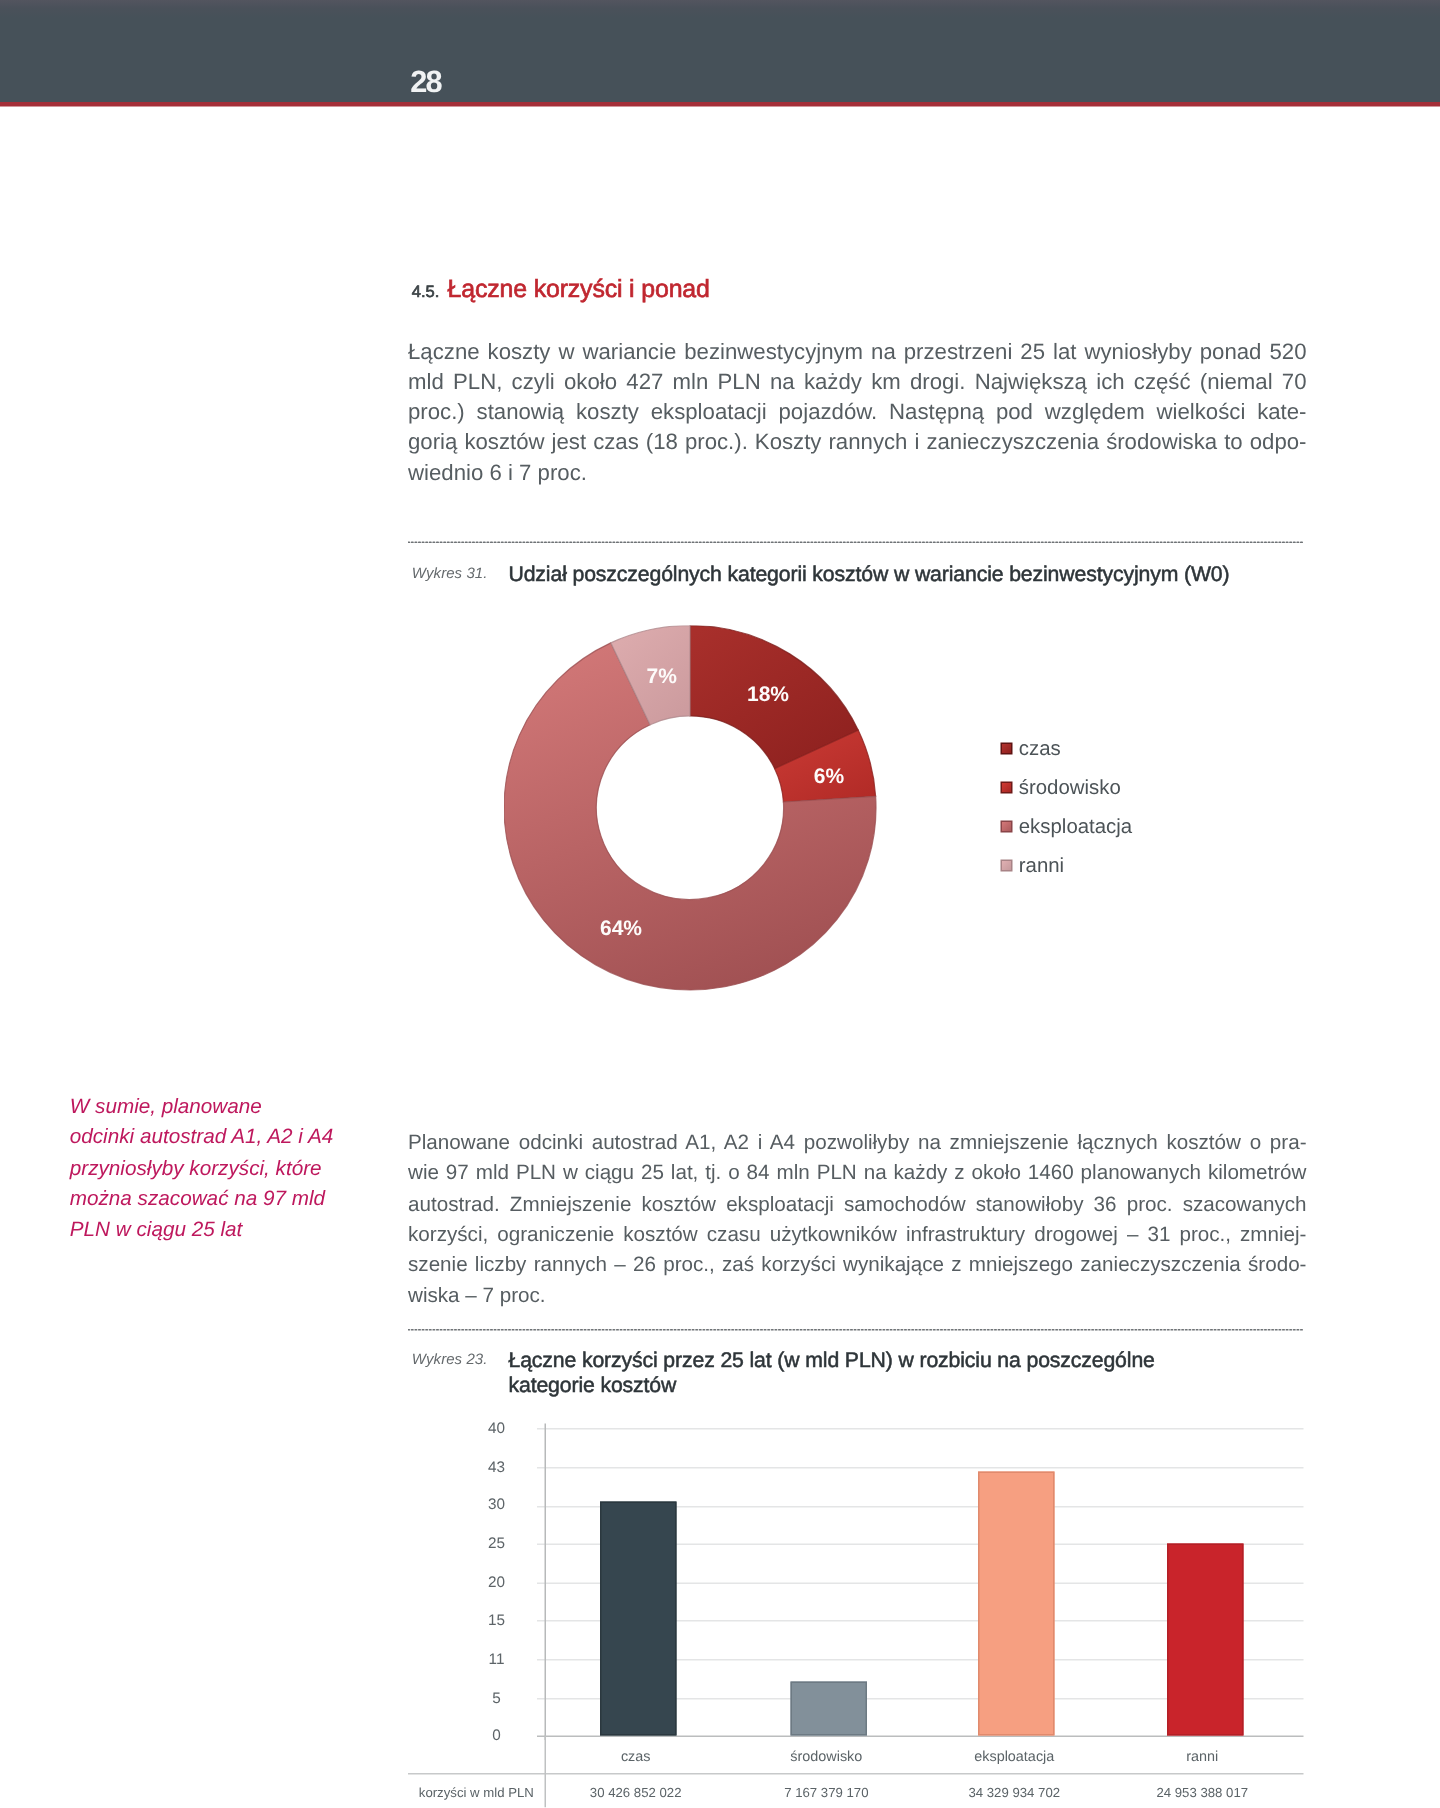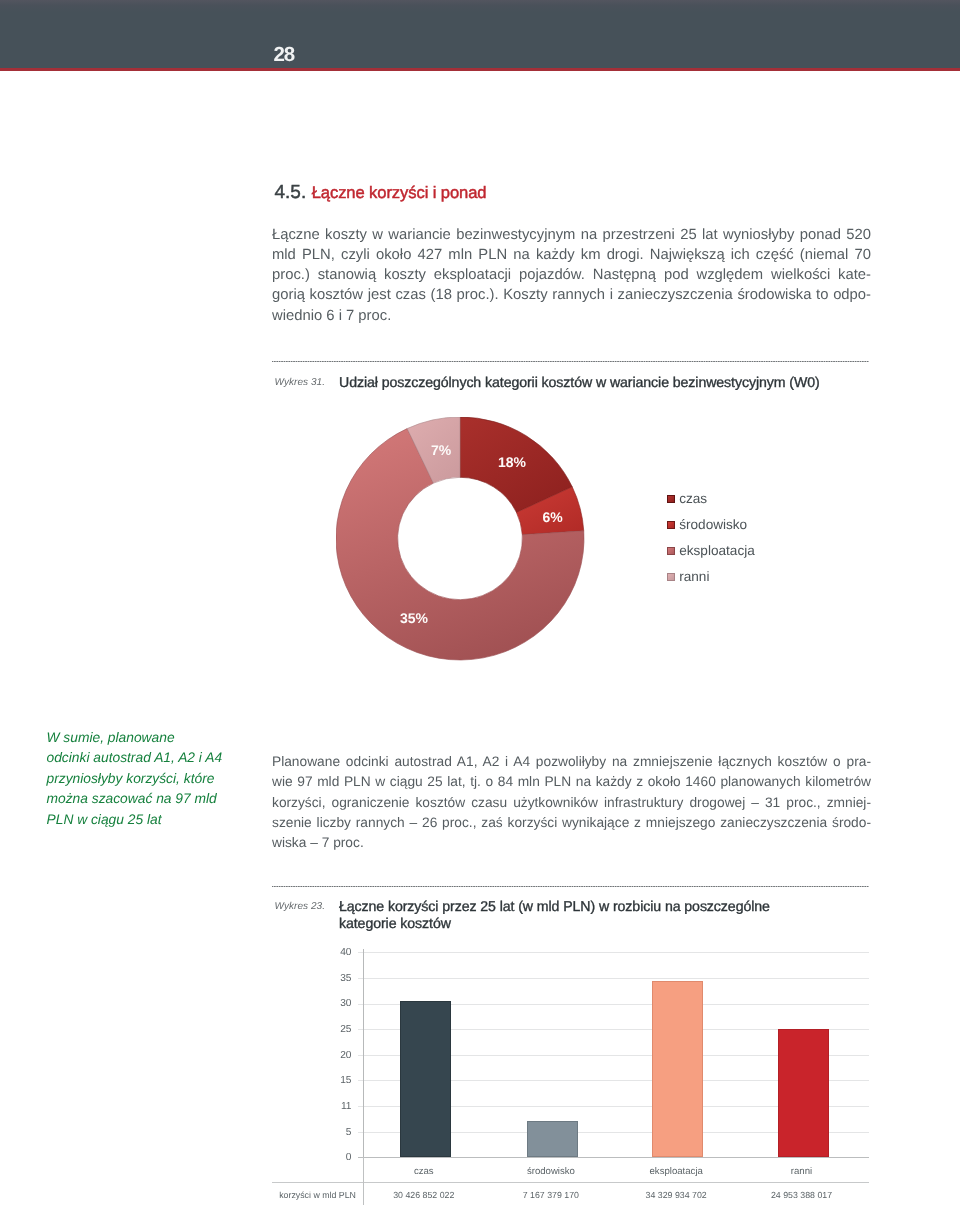--- a/index.html
+++ b/index.html
@@ -11,34 +11,34 @@
 
   
   .hdr{position:absolute;left:0;top:0;width:960px;height:68px;
        background:linear-gradient(180deg,#53555f 0%,#4a515a 8%,#465159 18%,#465159 100%);}
   .hdr-rule{position:absolute;left:0;top:67.5px;width:960px;height:3.7px;background:#a42f38;}
   .pageno{position:absolute;left:273.5px;top:45px;font-size:20.5px;color:#f0f2f3;
           line-height:20.5px;letter-spacing:-1.2px;font-weight:700;}
 
   
   .sec-head{position:absolute;left:274.5px;top:184.8px;white-space:nowrap;line-height:15px;}
-  .sec-num{font-size:19px;font-weight:400;color:#3b4245;margin-top:48px;-webkit-text-stroke:0.45px #3b4245;}
+  .sec-num{font-size:11px;font-weight:400;color:#3b4245;margin-top:48px;-webkit-text-stroke:0.45px #3b4245;}
   .sec-title{font-size:16.6px;font-weight:400;color:#c02730;margin-left:5.5px;
              -webkit-text-stroke:0.45px #c02730;letter-spacing:-0.1px;}
 
   
   .just{position:absolute;width:599px;color:#565d61;}
   .just .ln{display:block;text-align:justify;text-align-last:justify;white-space:pre;
             font-size:14.8px;line-height:20.3px;}
   .just .ln.last{text-align-last:left;}
   .body1{left:272px;top:224.5px;}
   .body2{left:272px;top:752px;}
   .body2 .ln{font-size:13.75px;line-height:20.35px;}
 
-  .mnote{position:absolute;left:46.5px;top:728px;width:215px;color:#15803d;font-style:italic;}
+  .mnote{position:absolute;left:46.5px;top:728px;width:215px;color:#be185d;font-style:italic;}
   .mnote .ln{display:block;font-size:13.8px;line-height:20.4px;white-space:pre;}
 
   
   .dotrule{position:absolute;left:272px;width:597px;height:3px;overflow:hidden;}
   .dotrule svg{display:block;}
   .fig{position:absolute;left:272px;}
   .fig-lbl{position:absolute;left:2.5px;top:3.5px;font-size:10.0px;font-style:italic;color:#656a6d;
            white-space:nowrap;line-height:11px;letter-spacing:.05px;}
   .fig-ttl{position:absolute;left:67px;top:0;width:500px;font-size:14.15px;font-weight:400;
            color:#2e3539;line-height:17.9px;letter-spacing:-0.08px;
@@ -53,21 +53,21 @@
   .lg-row{position:relative;height:26.2px;white-space:nowrap;}
   .lg-sw{position:absolute;left:0;top:0;width:8px;height:8px;box-sizing:border-box;}
   .lg-tx{position:absolute;left:12.4px;top:-5px;font-size:13.6px;color:#4c5357;
          line-height:18px;white-space:nowrap;}
 
   
   .barchart{position:absolute;left:0;top:0;width:960px;height:1205px;}
   .gl{position:absolute;left:358px;width:511px;height:1px;background:#e4e5e6;}
   .gl.zero{background:#bbbdbe;}
   .yaxis{position:absolute;left:362.5px;top:949px;width:1px;height:211px;background:#b7b9ba;}
-  .ytick{position:absolute;left:310.5px;width:41px;text-align:right;font-size:10.2px;color:#5d6468;
+  .ytick{position:absolute;left:310.5px;width:41px;text-align:center;font-size:10.2px;color:#5d6468;
          line-height:12px;}
   .bar{position:absolute;box-sizing:border-box;}
 
   
   .tbl{position:absolute;left:0;top:0;width:960px;height:1205px;}
   .cat{position:absolute;top:1165.8px;width:126px;text-align:center;font-size:9.6px;color:#5b6367;
        line-height:12px;}
   .tbl-rule{position:absolute;left:272px;top:1182px;width:596.5px;height:1px;background:#c7c9ca;}
   .tbl-vrule{position:absolute;left:362.5px;top:1157px;width:1px;height:48px;background:#bfc1c2;}
   .rowlbl{position:absolute;left:279.2px;top:1189.3px;width:80px;text-align:left;font-size:8.8px;
@@ -94,20 +94,21 @@
 <div class="mnote">
   <span class="ln">W sumie, planowane</span>
   <span class="ln">odcinki autostrad A1, A2 i A4</span>
   <span class="ln">przyniosłyby korzyści, które</span>
   <span class="ln">można szacować na 97 mld</span>
   <span class="ln">PLN w ciągu 25 lat</span>
 </div>
 <div class="just body2">
   <span class="ln">Planowane odcinki autostrad A1, A2 i A4 pozwoliłyby na zmniejszenie łącznych kosztów o pra-</span>
   <span class="ln">wie 97 mld PLN w ciągu 25 lat, tj. o 84 mln PLN na każdy z około 1460 planowanych kilometrów</span>
+  <span class="ln">autostrad. Zmniejszenie kosztów eksploatacji samochodów stanowiłoby 36 proc. szacowanych</span>
   <span class="ln">korzyści, ograniczenie kosztów czasu użytkowników infrastruktury drogowej – 31 proc., zmniej-</span>
   <span class="ln">szenie liczby rannych – 26 proc., zaś korzyści wynikające z mniejszego zanieczyszczenia środo-</span>
   <span class="ln last">wiska – 7 proc.</span>
 </div>
 
 <div class="dotrule" style="top:360px">
       <svg width="597" height="3" viewBox="0 0 597 3">
         <line x1="0" y1="1.5" x2="597" y2="1.5" stroke="#6f7376" stroke-width="1.15" stroke-dasharray="0.9 1.5" stroke-linecap="round"></line>
       </svg>
     </div>
@@ -136,21 +137,21 @@
           </linearGradient>
         </defs>
         <path d="M 124.00 0.00 A 124.0 121.5 0 0 1 236.20 69.77 L 180.46 95.44 A 62.4 61.2 0 0 0 124.00 60.30 Z" fill="url(#pg0)" stroke="#7d1f1d" stroke-width="0.8" stroke-opacity="0.8"></path>
         <path d="M 236.20 69.77 A 124.0 121.5 0 0 1 247.76 113.87 L 186.28 117.66 A 62.4 61.2 0 0 0 180.46 95.44 Z" fill="url(#pg1)" stroke="#8e2320" stroke-width="0.8" stroke-opacity="0.8"></path>
         <path d="M 247.76 113.87 A 124.0 121.5 0 1 1 71.20 11.56 L 97.43 66.12 A 62.4 61.2 0 1 0 186.28 117.66 Z" fill="url(#pg2)" stroke="#9c5053" stroke-width="0.8" stroke-opacity="0.8"></path>
         <path d="M 71.20 11.56 A 124.0 121.5 0 0 1 124.00 0.00 L 124.00 60.30 A 62.4 61.2 0 0 0 97.43 66.12 Z" fill="url(#pg3)" stroke="#b08b8e" stroke-width="0.8" stroke-opacity="0.8"></path>
       </svg>
 </div>
 <div class="pielab" style="left:472.0px;top:453.2px">18%</div>
 <div class="pielab" style="left:512.6px;top:507.6px">6%</div>
-<div class="pielab" style="left:374.0px;top:608.8px">35%</div>
+<div class="pielab" style="left:374.0px;top:608.8px">64%</div>
 <div class="pielab" style="left:401.2px;top:441.3px">7%</div>
 <div class="legend">
   <div class="lg-row">
         <span class="lg-sw" style="background:linear-gradient(135deg,#b3332f,#8f1f1d);border:0.8px solid #5f1312"></span>
         <span class="lg-tx">czas</span>
       </div>
   <div class="lg-row">
         <span class="lg-sw" style="background:linear-gradient(135deg,#d03b34,#a62523);border:0.8px solid #6e1a18"></span>
         <span class="lg-tx">środowisko</span>
       </div>
@@ -182,21 +183,21 @@
   <div class="ytick" style="top:1100.8px">11</div>
   <div class="gl" style="top:1080.4px"></div>
   <div class="ytick" style="top:1075.2px">15</div>
   <div class="gl" style="top:1054.8px"></div>
   <div class="ytick" style="top:1049.6px">20</div>
   <div class="gl" style="top:1029.2px"></div>
   <div class="ytick" style="top:1024.0px">25</div>
   <div class="gl" style="top:1003.5px"></div>
   <div class="ytick" style="top:998.3px">30</div>
   <div class="gl" style="top:977.9px"></div>
-  <div class="ytick" style="top:972.7px">35</div>
+  <div class="ytick" style="top:972.7px">43</div>
   <div class="gl" style="top:952.3px"></div>
   <div class="ytick" style="top:947.1px">40</div>
   <div class="yaxis"></div>
   <div class="bar" style="left:399.9px;top:1001.3px;width:51.0px;height:156.0px;background:#36464f;border:0.6px solid #2b383f"></div>
   <div class="bar" style="left:527.0px;top:1120.6px;width:51.0px;height:36.7px;background:#82909a;border:0.6px solid #6d7a83"></div>
   <div class="bar" style="left:652.3px;top:981.4px;width:51.0px;height:175.9px;background:#f69f81;border:0.6px solid #e08a6d"></div>
   <div class="bar" style="left:777.6px;top:1029.4px;width:51.0px;height:127.9px;background:#c9242b;border:0.6px solid #b31f26"></div>
 </div>
 <div class="tbl">
   <div class="cat" style="left:360.8px">czas</div>

